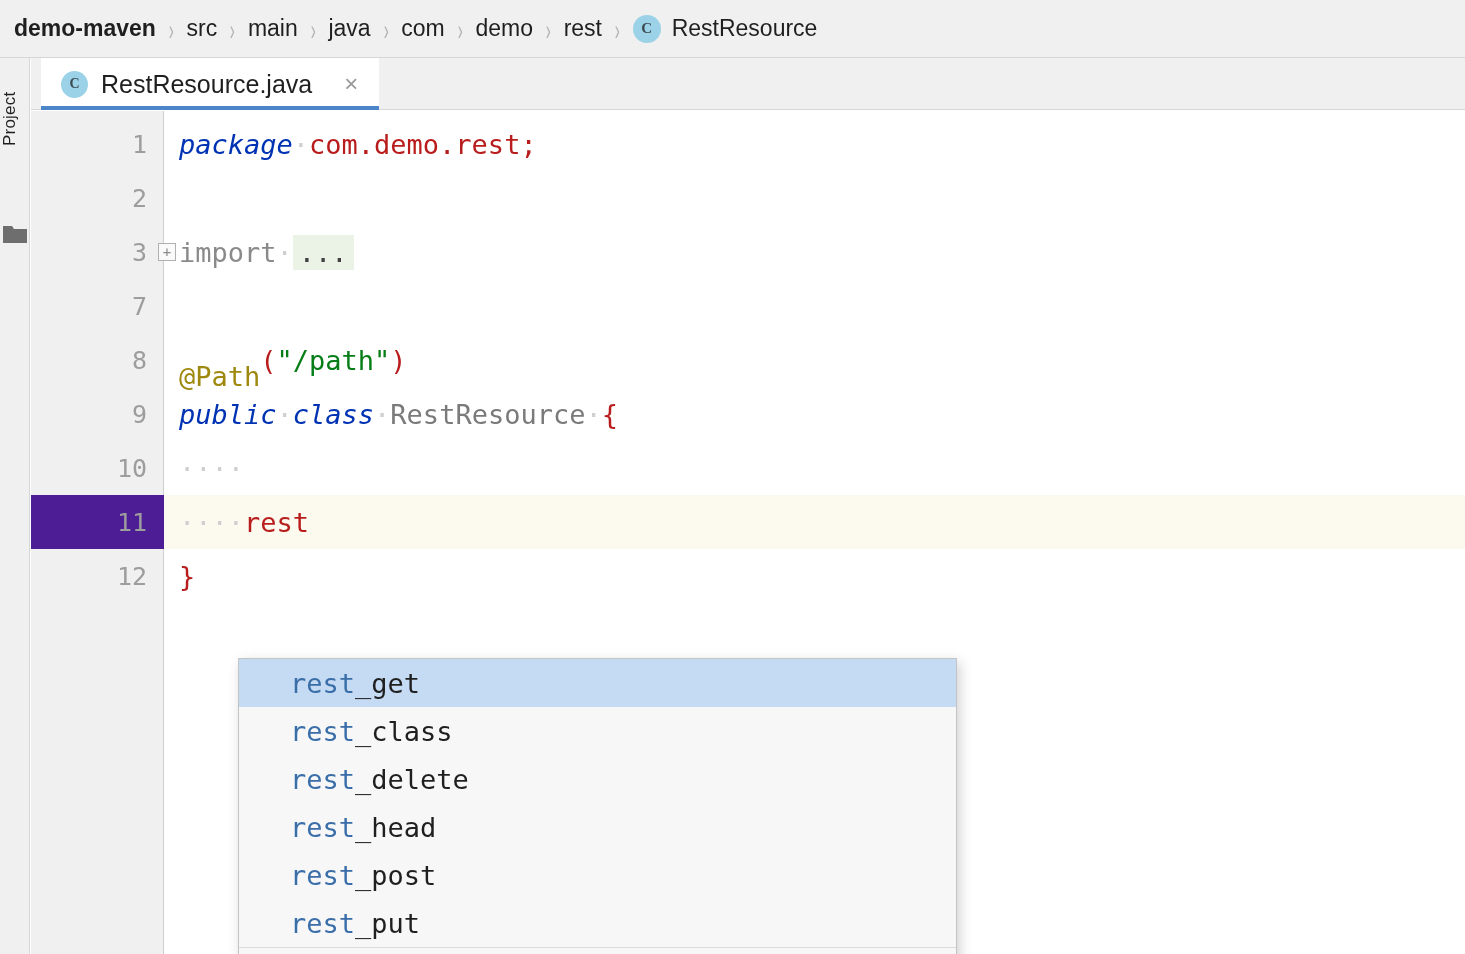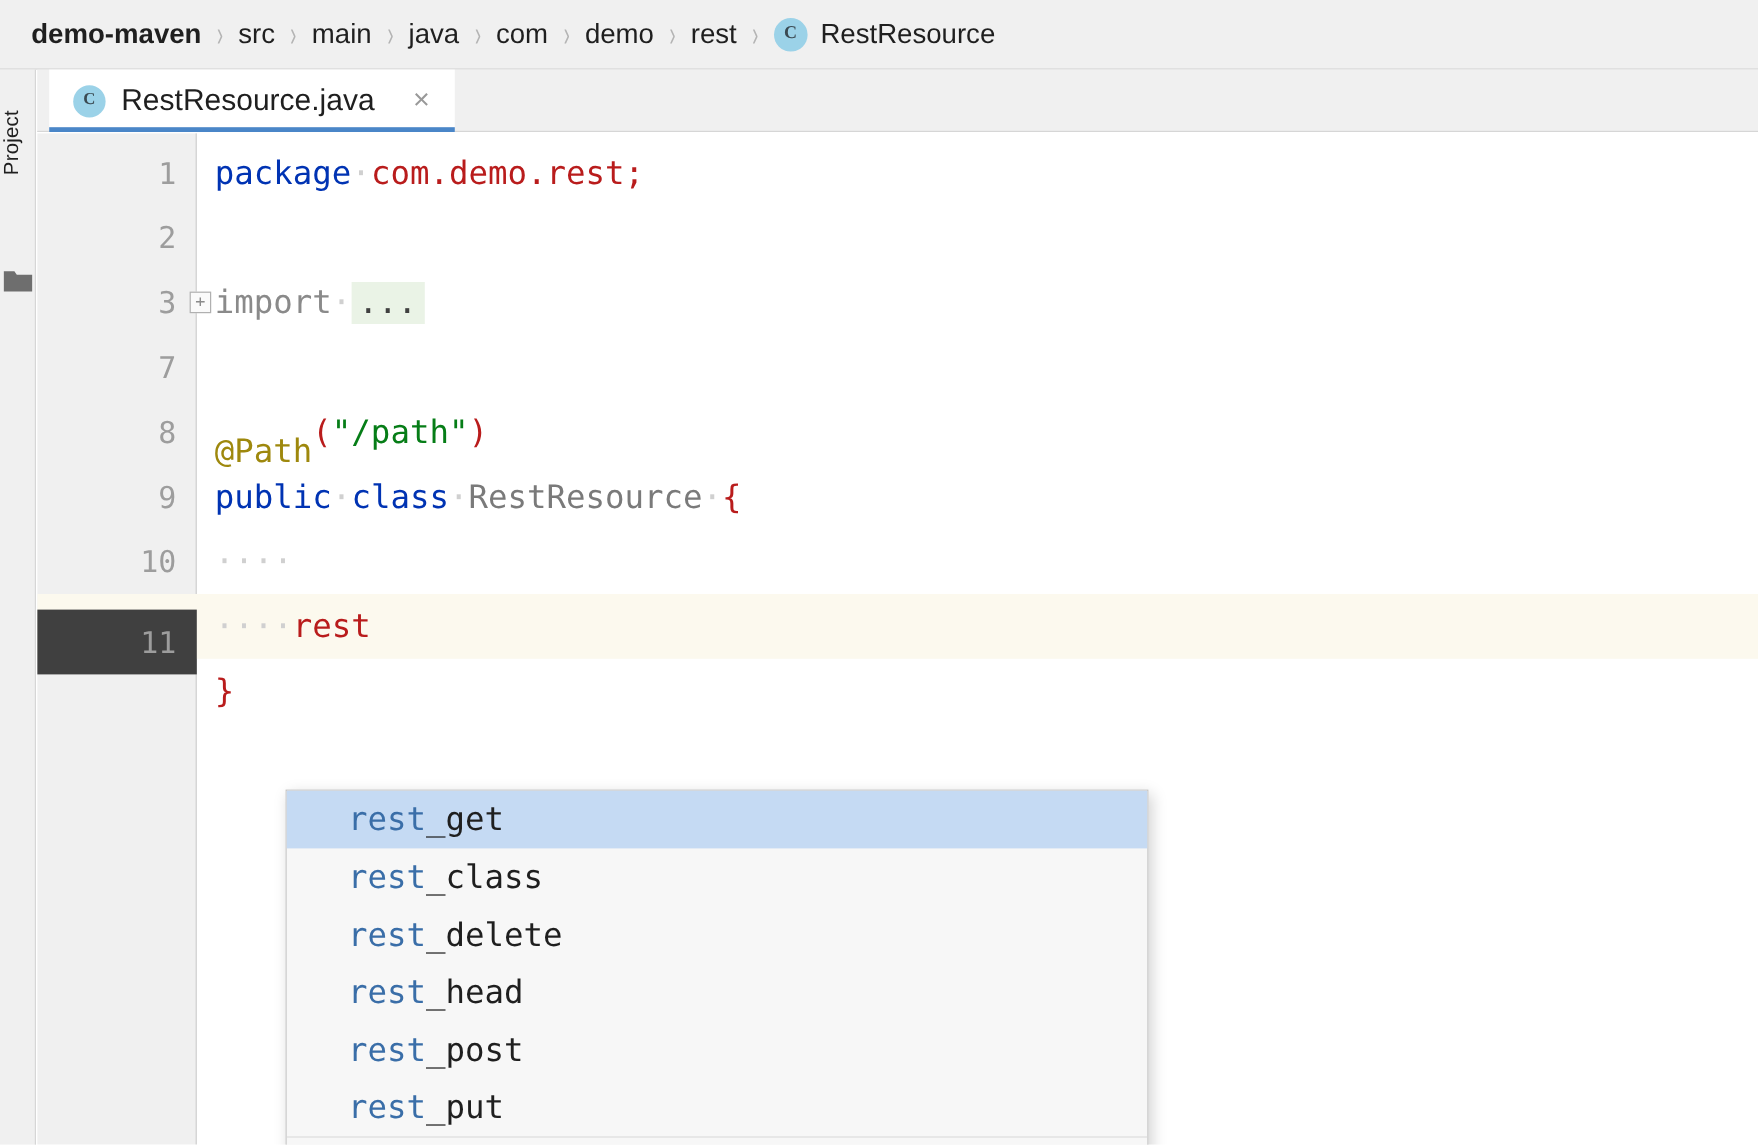--- a/index.html
+++ b/index.html
@@ -22,21 +22,21 @@
 
   
   .breadcrumb-bar {
     position: absolute;
     left: 0; top: 0;
     width: 1465px; height: 58px;
     background: #f0f0f0;
     border-bottom: 1px solid #d6d6d6;
     display: flex;
     align-items: center;
-    padding-left: 26px;
+    padding-left: 14px;
   }
   .crumb {
     font-size: 23px;
     color: #1f1f1f;
     white-space: nowrap;
     line-height: 1;
   }
   .crumb.root { font-weight: bold; }
   .crumb-sep {
     color: #b4b4b4;
@@ -174,21 +174,21 @@
 
   .line {
     position: absolute;
     left: 0;
     width: 1434px;
     height: 54px;
     display: flex;
     align-items: center;
   }
   .line.caret-line { background: #fcf9ee; }
-  .line.caret-line .ln { background: #404040; margin-top: 13px; }
+  .line.caret-line .ln { background: #4c1d95; }
 
   .ln {
     position: absolute;
     left: 0; top: 0;
     width: 133px; height: 54px;
     display: flex;
     align-items: center;
     justify-content: flex-end;
     padding-right: 17px;
     font-family: "DejaVu Sans Mono", monospace;
@@ -201,21 +201,21 @@
     height: 54px;
     display: flex;
     align-items: center;
     font-family: "DejaVu Sans Mono", monospace;
     font-size: 27px;
     white-space: pre;
     letter-spacing: 0px;
   }
 
   
-  .kw   { color: #0033b3; }
+  .kw   { color: #0033b3; font-style: italic; }
   .plain{ color: #b91c1c; }
   .anno { color: #9e880d; margin-top: 32px; }
   .str  { color: #067d17; }
   .cls  { color: #7a7a7a; }
   .muted{ color: #8a8a8a; }
   .ws   { color: #d0d0d0; }
 
   .fold-dots {
     background: #eaf3e6;
     padding: 2px 6px;
@@ -344,20 +344,21 @@
         </div>
         <div class="line" style="top: 330px;">
           <div class="ln">10</div>
           <div class="code"><span class="ws">····</span></div>
         </div>
         <div class="line caret-line" style="top: 384px;">
           <div class="ln">11</div>
           <div class="code"><span class="ws">····</span><span class="plain">rest</span></div>
         </div>
         <div class="line" style="top: 438px;">
+          <div class="ln">12</div>
           <div class="code"><span class="plain">}</span></div>
         </div>
       </div>
 
     <div class="popup">
       <div class="popup-list" id="popup-list">
           <div class="popup-item selected"><span class="match">rest</span><span>_get</span></div>
           <div class="popup-item"><span class="match">rest</span><span>_class</span></div>
           <div class="popup-item"><span class="match">rest</span><span>_delete</span></div>
           <div class="popup-item"><span class="match">rest</span><span>_head</span></div>

